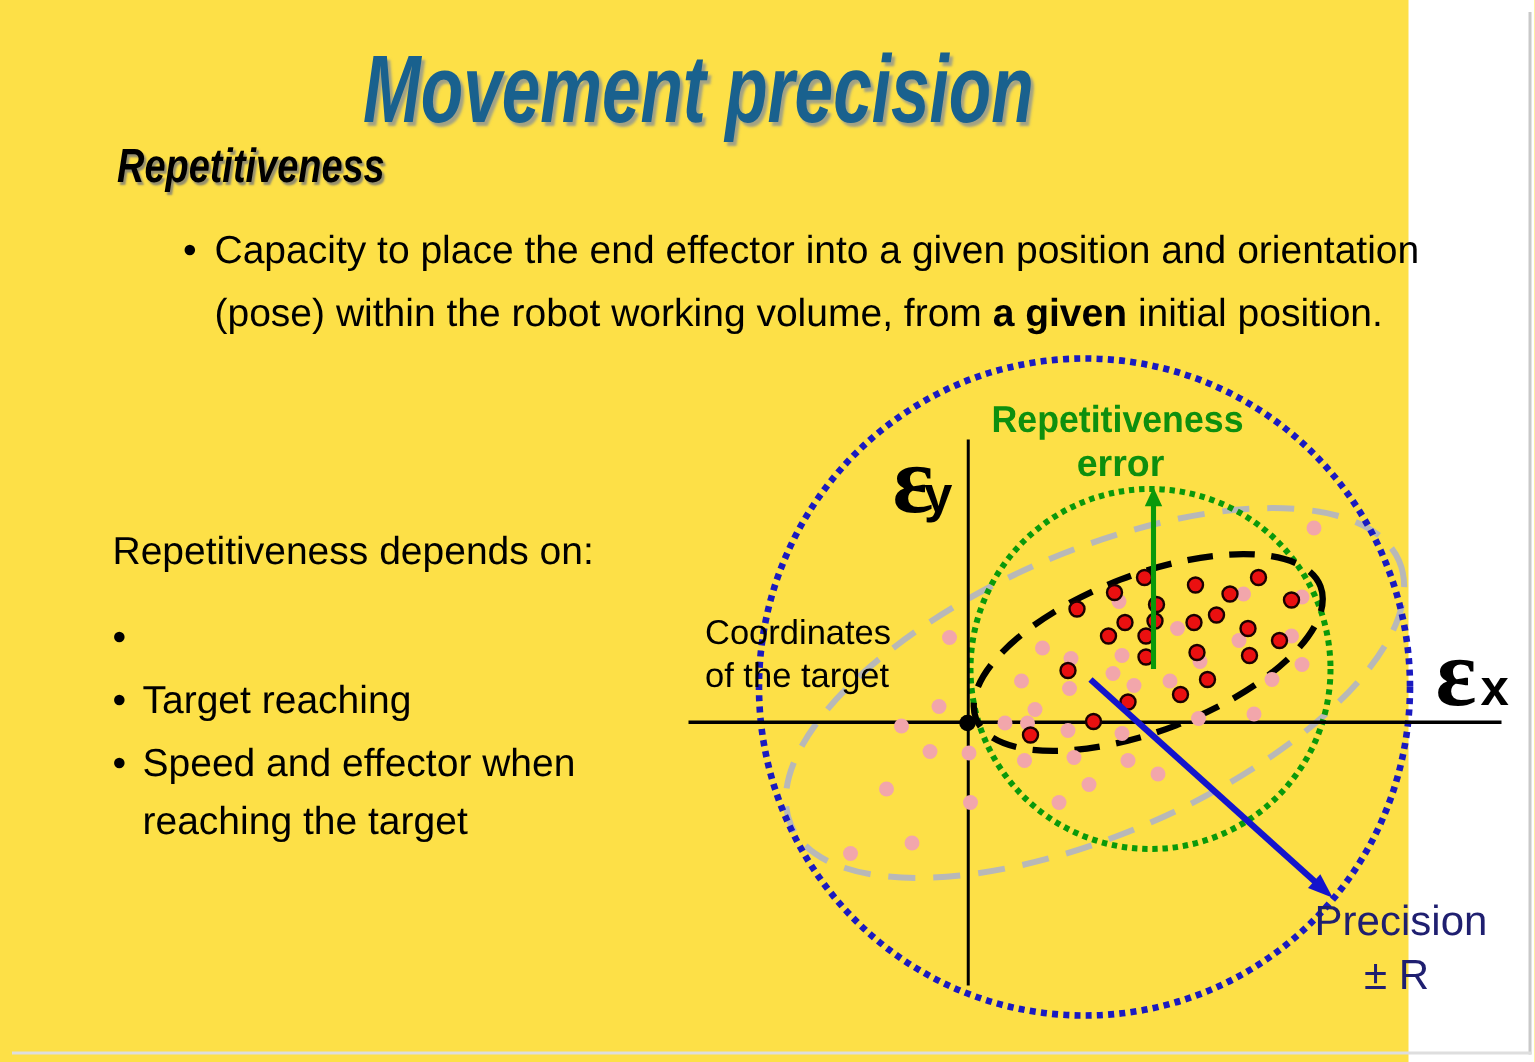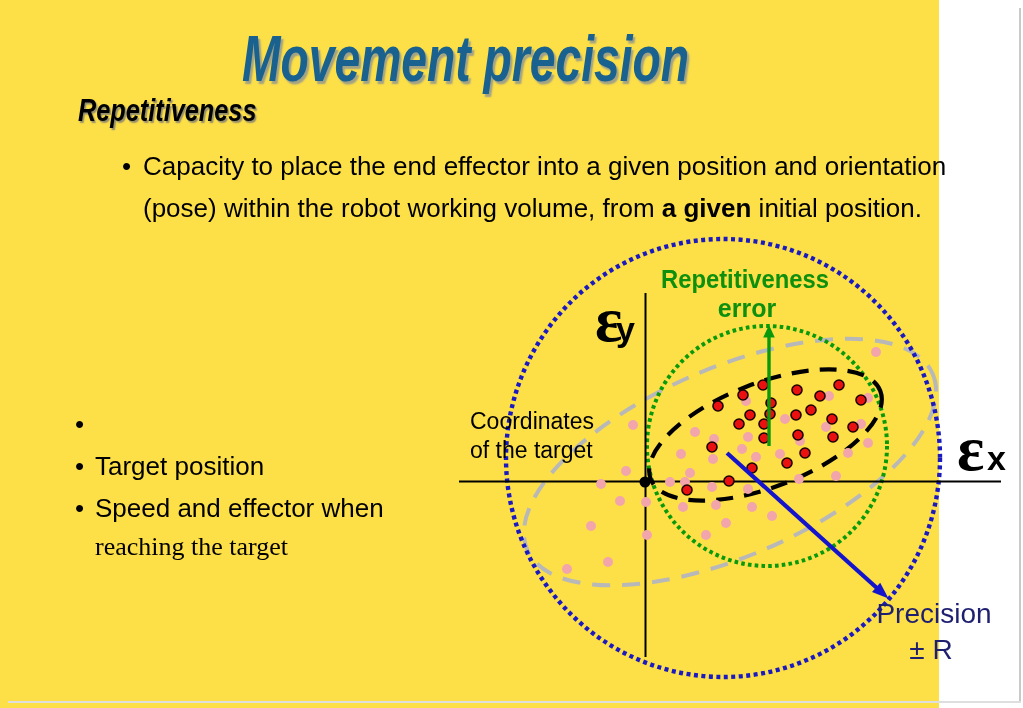--- a/index.html
+++ b/index.html
@@ -13,26 +13,27 @@
 svg{position:absolute;left:0;top:0;}
 </style>
 </head>
 <body>
 <div id="slide">
 <div id="title">Movement precision</div>
 <div id="rep">Repetitiveness</div>
 <div class="body1" style="left:122px;top:151px;">•</div>
 <div class="body1" style="left:143px;top:193px;">(pose) within the robot working volume, from <b>a given</b> initial position.</div>
 <div class="body1" style="left:143px;top:151px;">Capacity to place the end effector into a given position and orientation</div>
+<div class="body1" style="left:75px;top:352px;">Repetitiveness depends on:</div>
 <div class="body1" style="left:75px;top:409px;">•</div>
 <div class="body1" style="left:75px;top:451px;">•</div>
-<div class="body1" style="left:95px;top:451px;">Target position</div>
+<div class="body1" style="left:95px;top:451px;">Target reaching</div>
 <div class="body1" style="left:75px;top:493px;">•</div>
 <div class="body1" style="left:95px;top:493px;">Speed and effector when</div>
-<div class="body1" style="left:95px;top:532px;font-family:Liberation Serif, serif;">reaching the target</div>
+<div class="body1" style="left:95px;top:532px;">reaching the target</div>
 <svg width="1023" height="708" viewBox="0 0 1023 708">
 
   <ellipse cx="730" cy="462" rx="221" ry="94" transform="rotate(-23.5 730 462)" fill="none" stroke="#b8b8b8" stroke-width="4" stroke-dasharray="18 12"></ellipse>
 
   <ellipse cx="723" cy="458" rx="217" ry="219" fill="none" stroke="#1a1ac0" stroke-width="4.4" stroke-dasharray="4 3.5"></ellipse>
 
   <circle cx="767" cy="446" r="120" fill="none" stroke="#0a990a" stroke-width="4" stroke-dasharray="3.6 3.2"></circle>
 
   <line x1="459" y1="481.5" x2="1001" y2="481.5" stroke="#000" stroke-width="2.2"></line>
   <line x1="645.5" y1="293" x2="645.5" y2="657" stroke="#000" stroke-width="2"></line>

